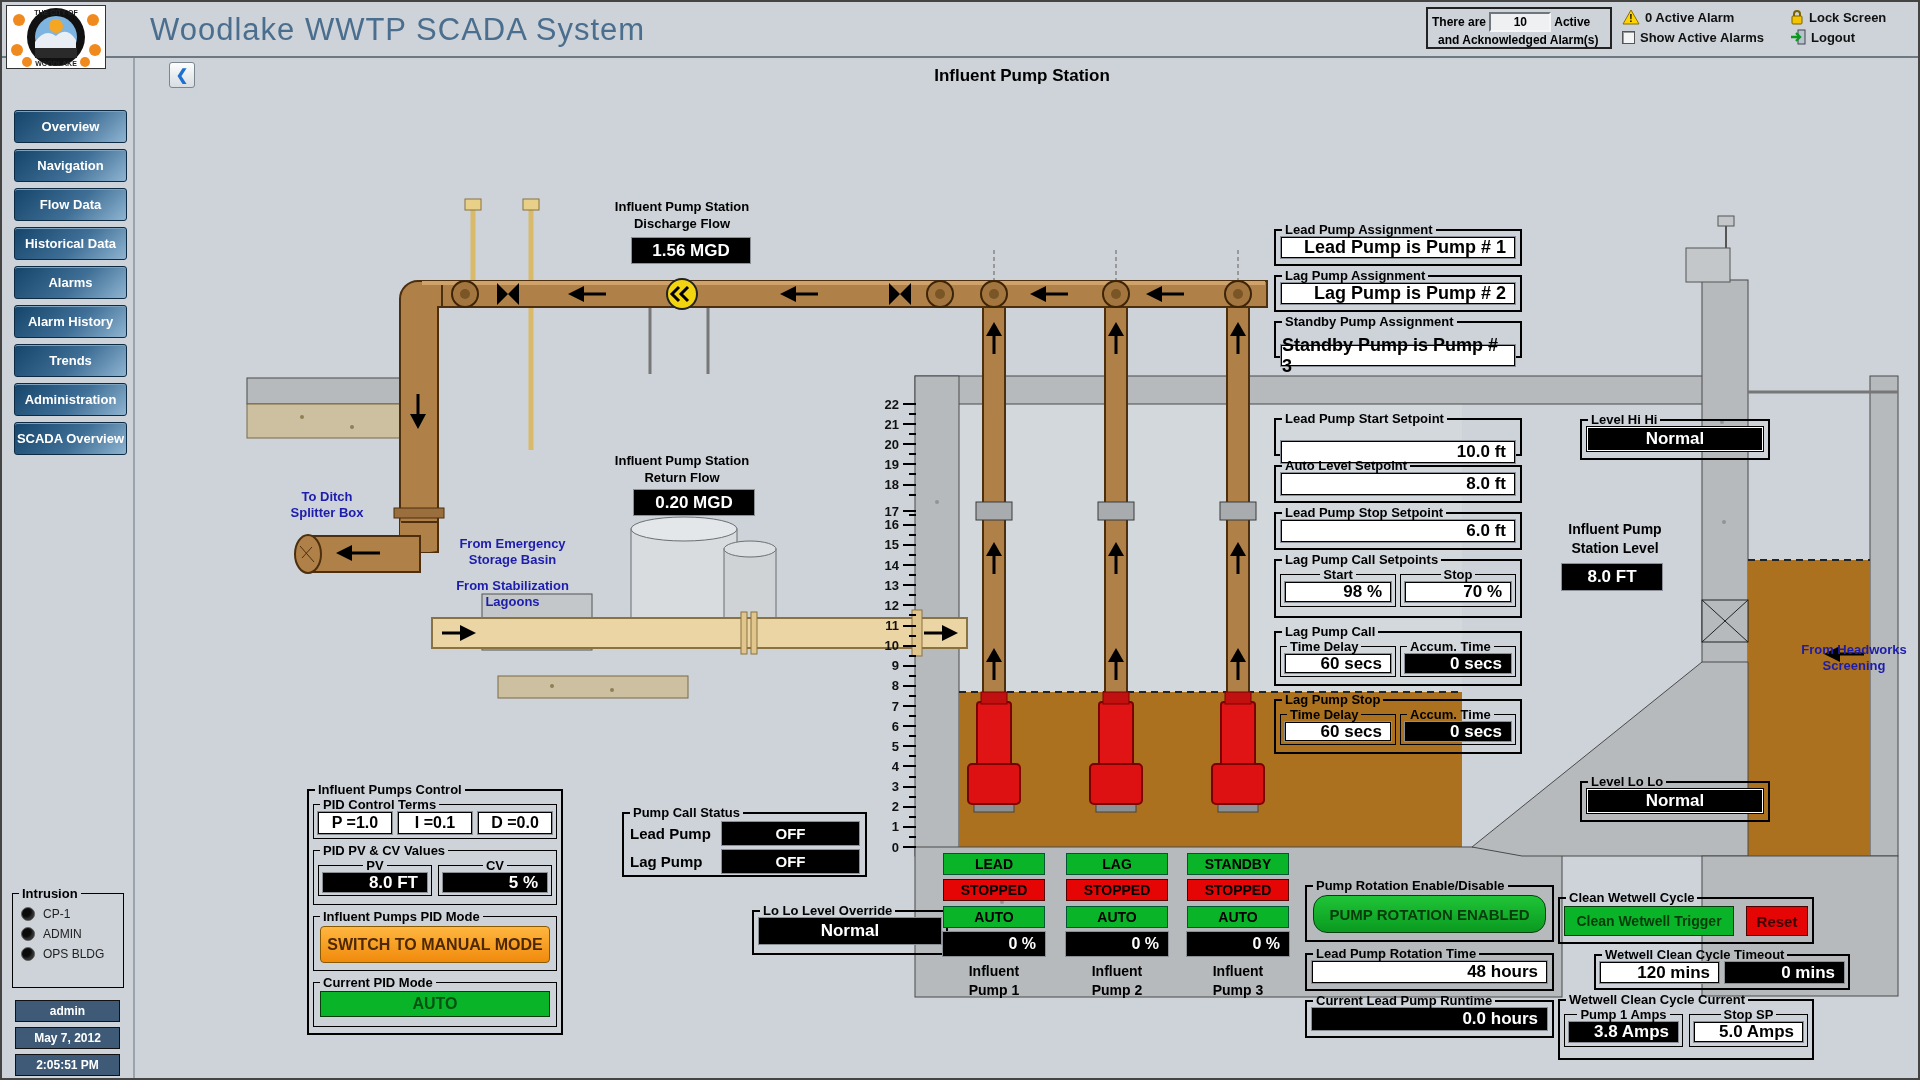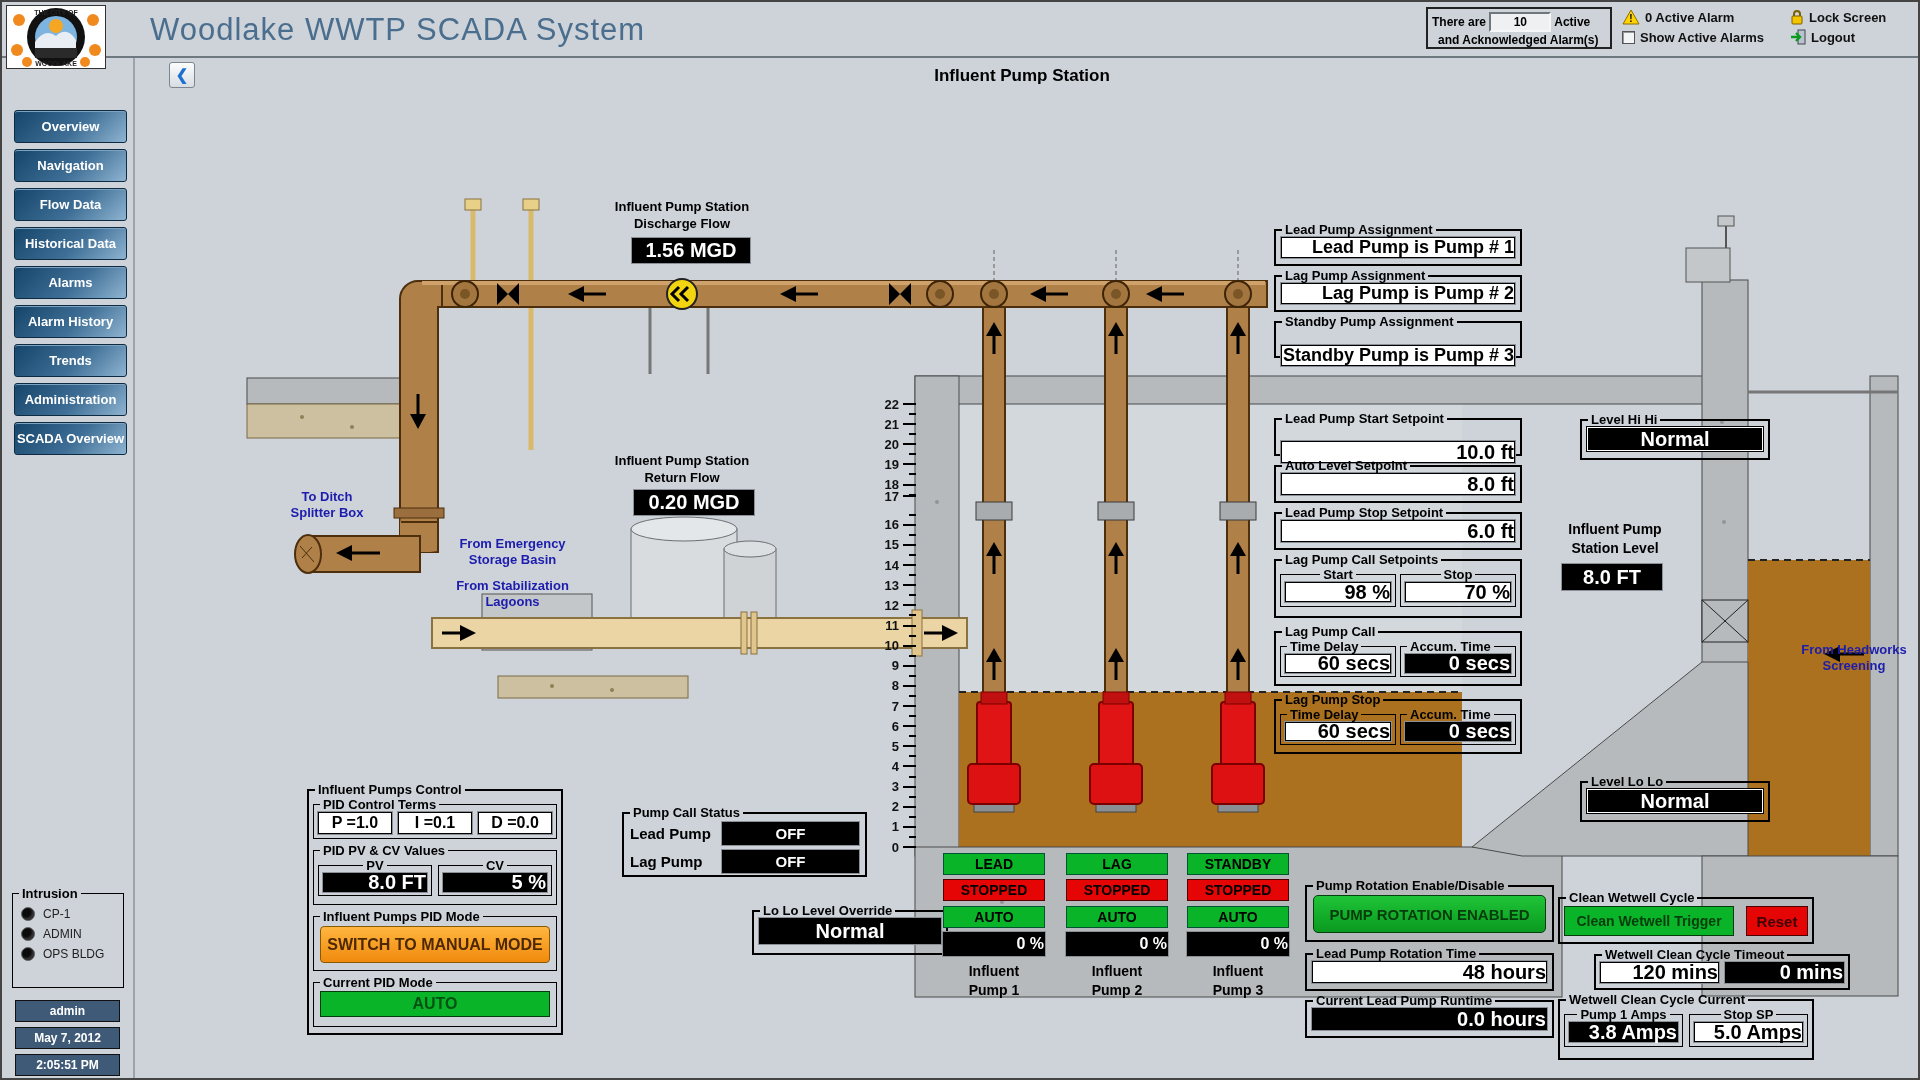--- a/index.html
+++ b/index.html
@@ -22,30 +22,30 @@
   #sep{position:absolute;left:131px;top:56px;width:2px;height:1024px;background:#9aa4ac}
   
   fieldset{position:absolute;border:1px solid #000;background:transparent}
   fieldset.b2{border:2px solid #000}
   legend{font-size:13px;font-weight:bold;margin-left:6px;padding:0 3px;white-space:nowrap}
   legend.cen{margin:0 auto}
   .ipoint{display:flex;align-items:center;gap:8px;font-size:12px;color:#222;margin:6px 0 0 8px}
   .dot{width:14px;height:14px;border-radius:50%;background:#0b0b0b;border:1px solid #666;box-shadow:inset -2px -2px 2px #333}
   .sessbox{position:absolute;left:13px;width:105px;height:22px;background:#3e5a77;border:1px solid #111;color:#fff;font-size:12px;font-weight:bold;display:flex;align-items:center;justify-content:center}
   
-  .vw,.vb{font-weight:bold;font-size:20px;display:flex;align-items:center;border:1px solid #000}
+  .vw,.vb{font-weight:bold;font-size:17px;display:flex;align-items:center;border:1px solid #000}
   .vw{background:#fff;color:#000;box-shadow:0 0 0 1px #8a9096}
   .vb{background:#000;color:#fff;box-shadow:0 0 0 1px #8a9096}
-  .rt{justify-content:flex-end;padding-right:0}
+  .rt{justify-content:flex-end;padding-right:8px}
   .cen2{justify-content:center}
   .lblk{font-size:13px;font-weight:bold;color:#000;text-align:center;line-height:17px}
   .blue{color:#1c1cad;font-size:13px;font-weight:bold;text-align:center;line-height:16px}
   
   .btn-orange{background:linear-gradient(#ffb640,#f08a0c);border:1px solid #8a5a00;border-radius:4px;color:#4d2800;font-weight:bold;font-size:16px;display:flex;align-items:center;justify-content:center;cursor:pointer}
-  .btn-green{background:linear-gradient(#1fc437,#0a9a20);border:1px solid #06400e;border-radius:5px;color:#063c0c;font-weight:bold;display:flex;align-items:center;justify-content:center;cursor:pointer}
+  .btn-green{background:linear-gradient(#1fc437,#0a9a20);border:1px solid #06400e;border-radius:14px;color:#063c0c;font-weight:bold;display:flex;align-items:center;justify-content:center;cursor:pointer}
   .btn-flatgreen{background:#0ab428;border:1px solid #063c0c;color:#063c0c;font-weight:bold;display:flex;align-items:center;justify-content:center;cursor:pointer}
   .btn-red{background:#e60505;border:1px solid #4d0202;color:#3d0404;font-weight:bold;display:flex;align-items:center;justify-content:center;cursor:pointer}
   .st-green{background:#0ab428;border:1px solid #053;color:#000;font-weight:bold;font-size:14px;display:flex;align-items:center;justify-content:center}
   .st-red{background:#e60505;border:1px solid #500;color:#000;font-weight:bold;font-size:14px;display:flex;align-items:center;justify-content:center}
   
   #ruler{position:absolute;left:854px;top:402px;width:60px;height:443px}
   .tick{position:absolute;right:0;height:18px;display:flex;align-items:center;gap:4px}
   .tnum{width:28px;text-align:right;font-size:13px;font-weight:bold;color:#111}
   .tline{width:13px;height:2px;background:#000}
   .mtick{position:absolute;right:0;width:7px;height:2px;background:#000}
@@ -451,21 +451,21 @@
       <div class="tick" style="top: 51.4091px;">
         <span class="tnum">19</span>
         <span class="tline"></span>
       </div>
       <div class="mtick" style="top: 69.4773px;"></div>
       <div class="tick" style="top: 71.5455px;">
         <span class="tnum">18</span>
         <span class="tline"></span>
       </div>
       <div class="mtick" style="top: 89.6136px;"></div>
-      <div class="tick" style="top: 83px; justify-content: center;">
+      <div class="tick" style="top: 98px; justify-content: center;">
         <span class="tnum">17</span>
         <span class="tline"></span>
       </div>
       <div class="mtick" style="top: 109.75px;"></div>
       <div class="tick" style="top: 111.818px;">
         <span class="tnum">16</span>
         <span class="tline"></span>
       </div>
       <div class="mtick" style="top: 129.886px;"></div>
       <div class="tick" style="top: 131.955px;">

